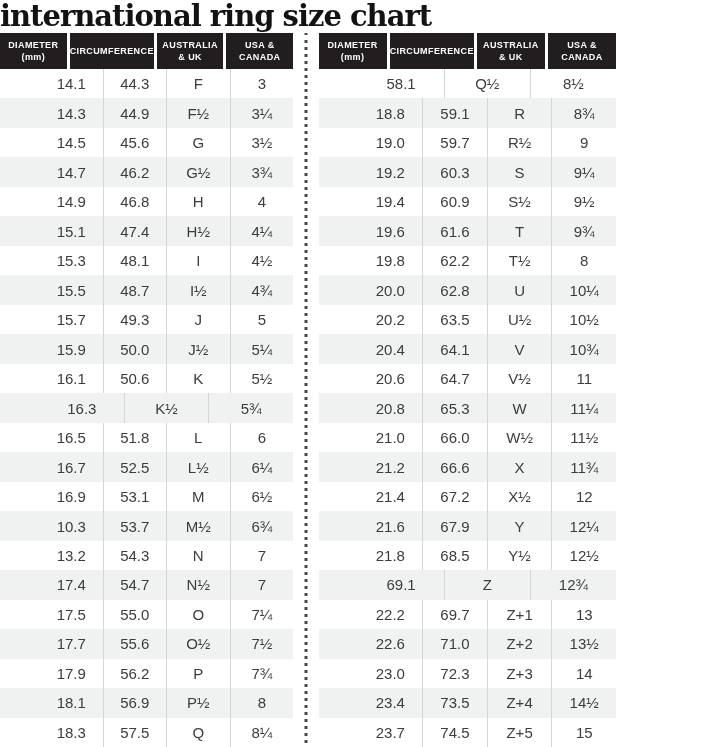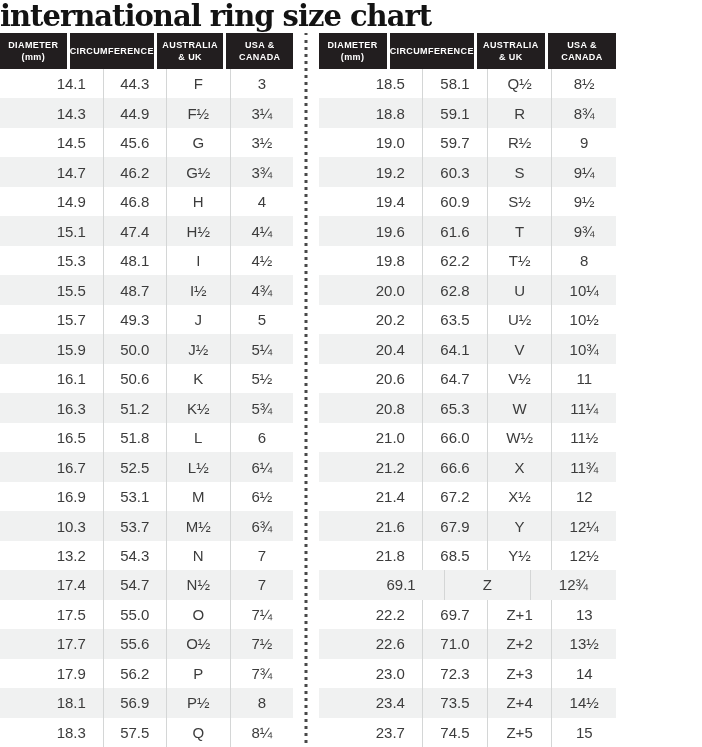--- a/index.html
+++ b/index.html
@@ -171,21 +171,20 @@
           <div class="cell">5¼</div>
         </div>
         <div class="row">
           <div class="cell">16.1</div>
           <div class="cell">50.6</div>
           <div class="cell">K</div>
           <div class="cell">5½</div>
         </div>
         <div class="row">
           <div class="cell">16.3</div>
-          <div class="cell">51.2</div>
           <div class="cell">K½</div>
           <div class="cell">5¾</div>
         </div>
         <div class="row">
           <div class="cell">16.5</div>
           <div class="cell">51.8</div>
           <div class="cell">L</div>
           <div class="cell">6</div>
         </div>
         <div class="row">
@@ -264,21 +263,20 @@
           <span>AUSTRALIA</span>
           <span>&amp; UK</span>
         </div>
         <div class="th">
           <span>USA &amp;</span>
           <span>CANADA</span>
         </div>
       </div>
     <div class="tbody">
         <div class="row">
-          <div class="cell">18.5</div>
           <div class="cell">58.1</div>
           <div class="cell">Q½</div>
           <div class="cell">8½</div>
         </div>
         <div class="row">
           <div class="cell">18.8</div>
           <div class="cell">59.1</div>
           <div class="cell">R</div>
           <div class="cell">8¾</div>
         </div>

